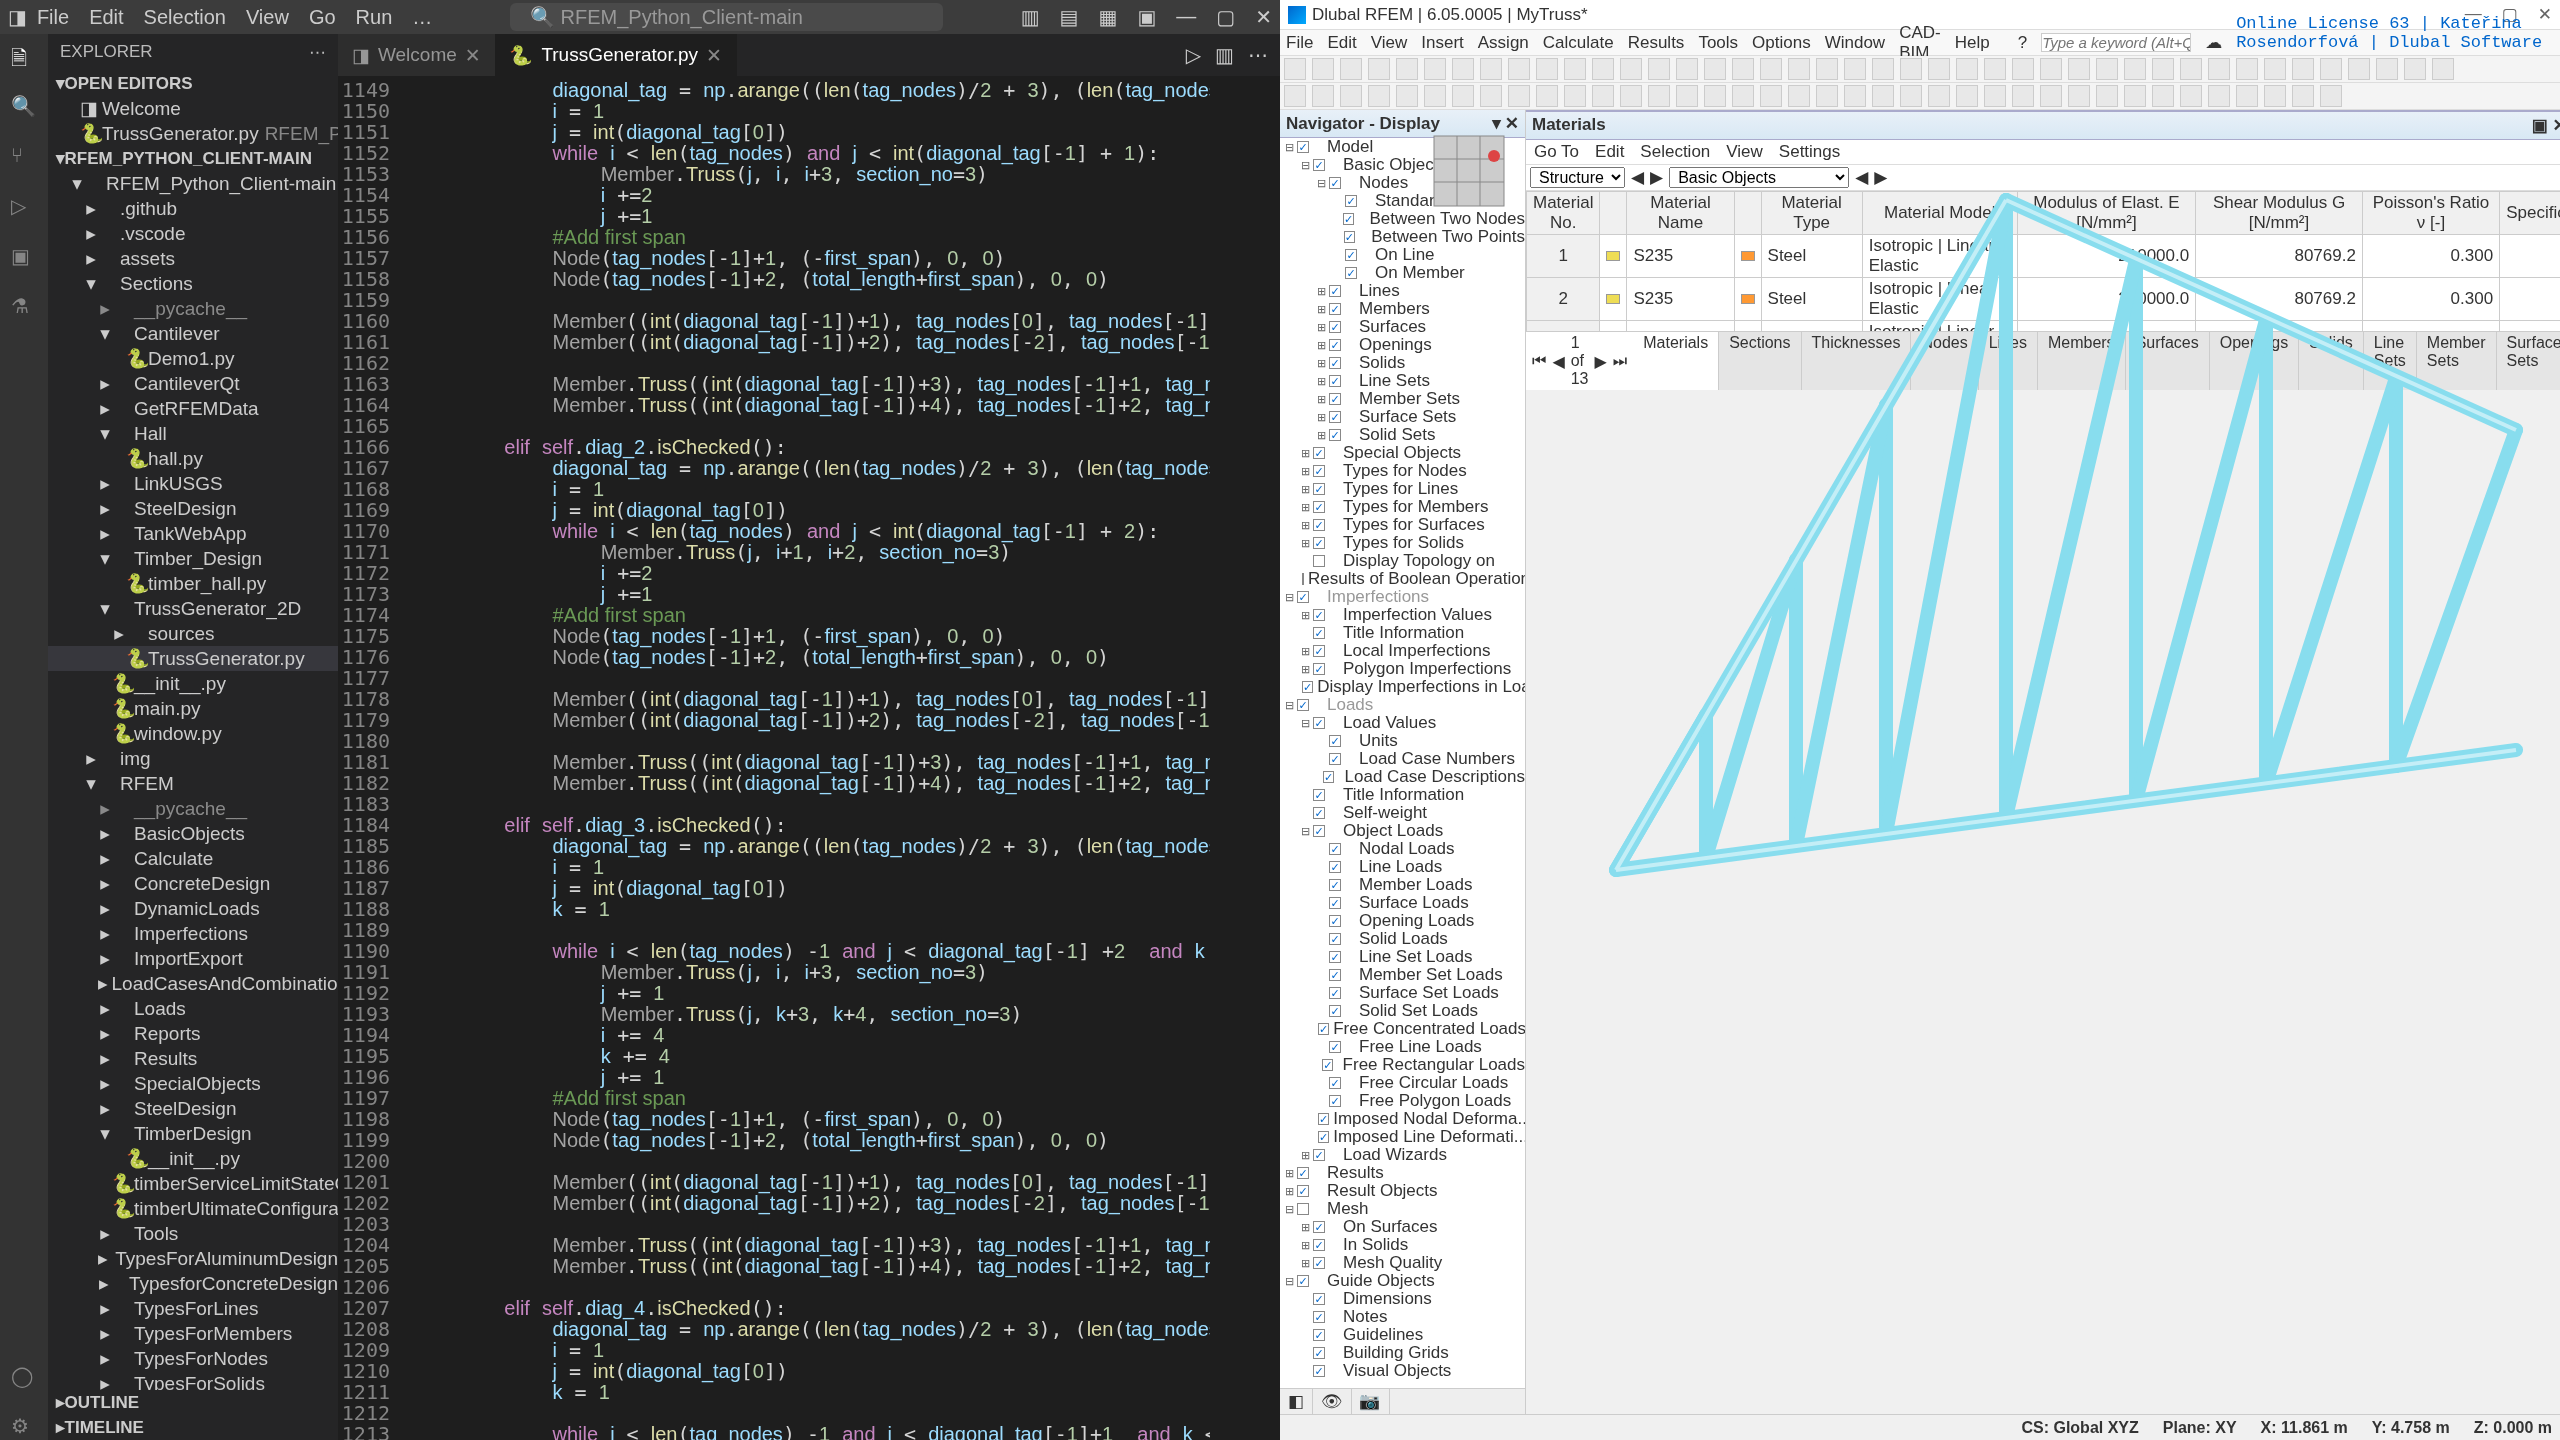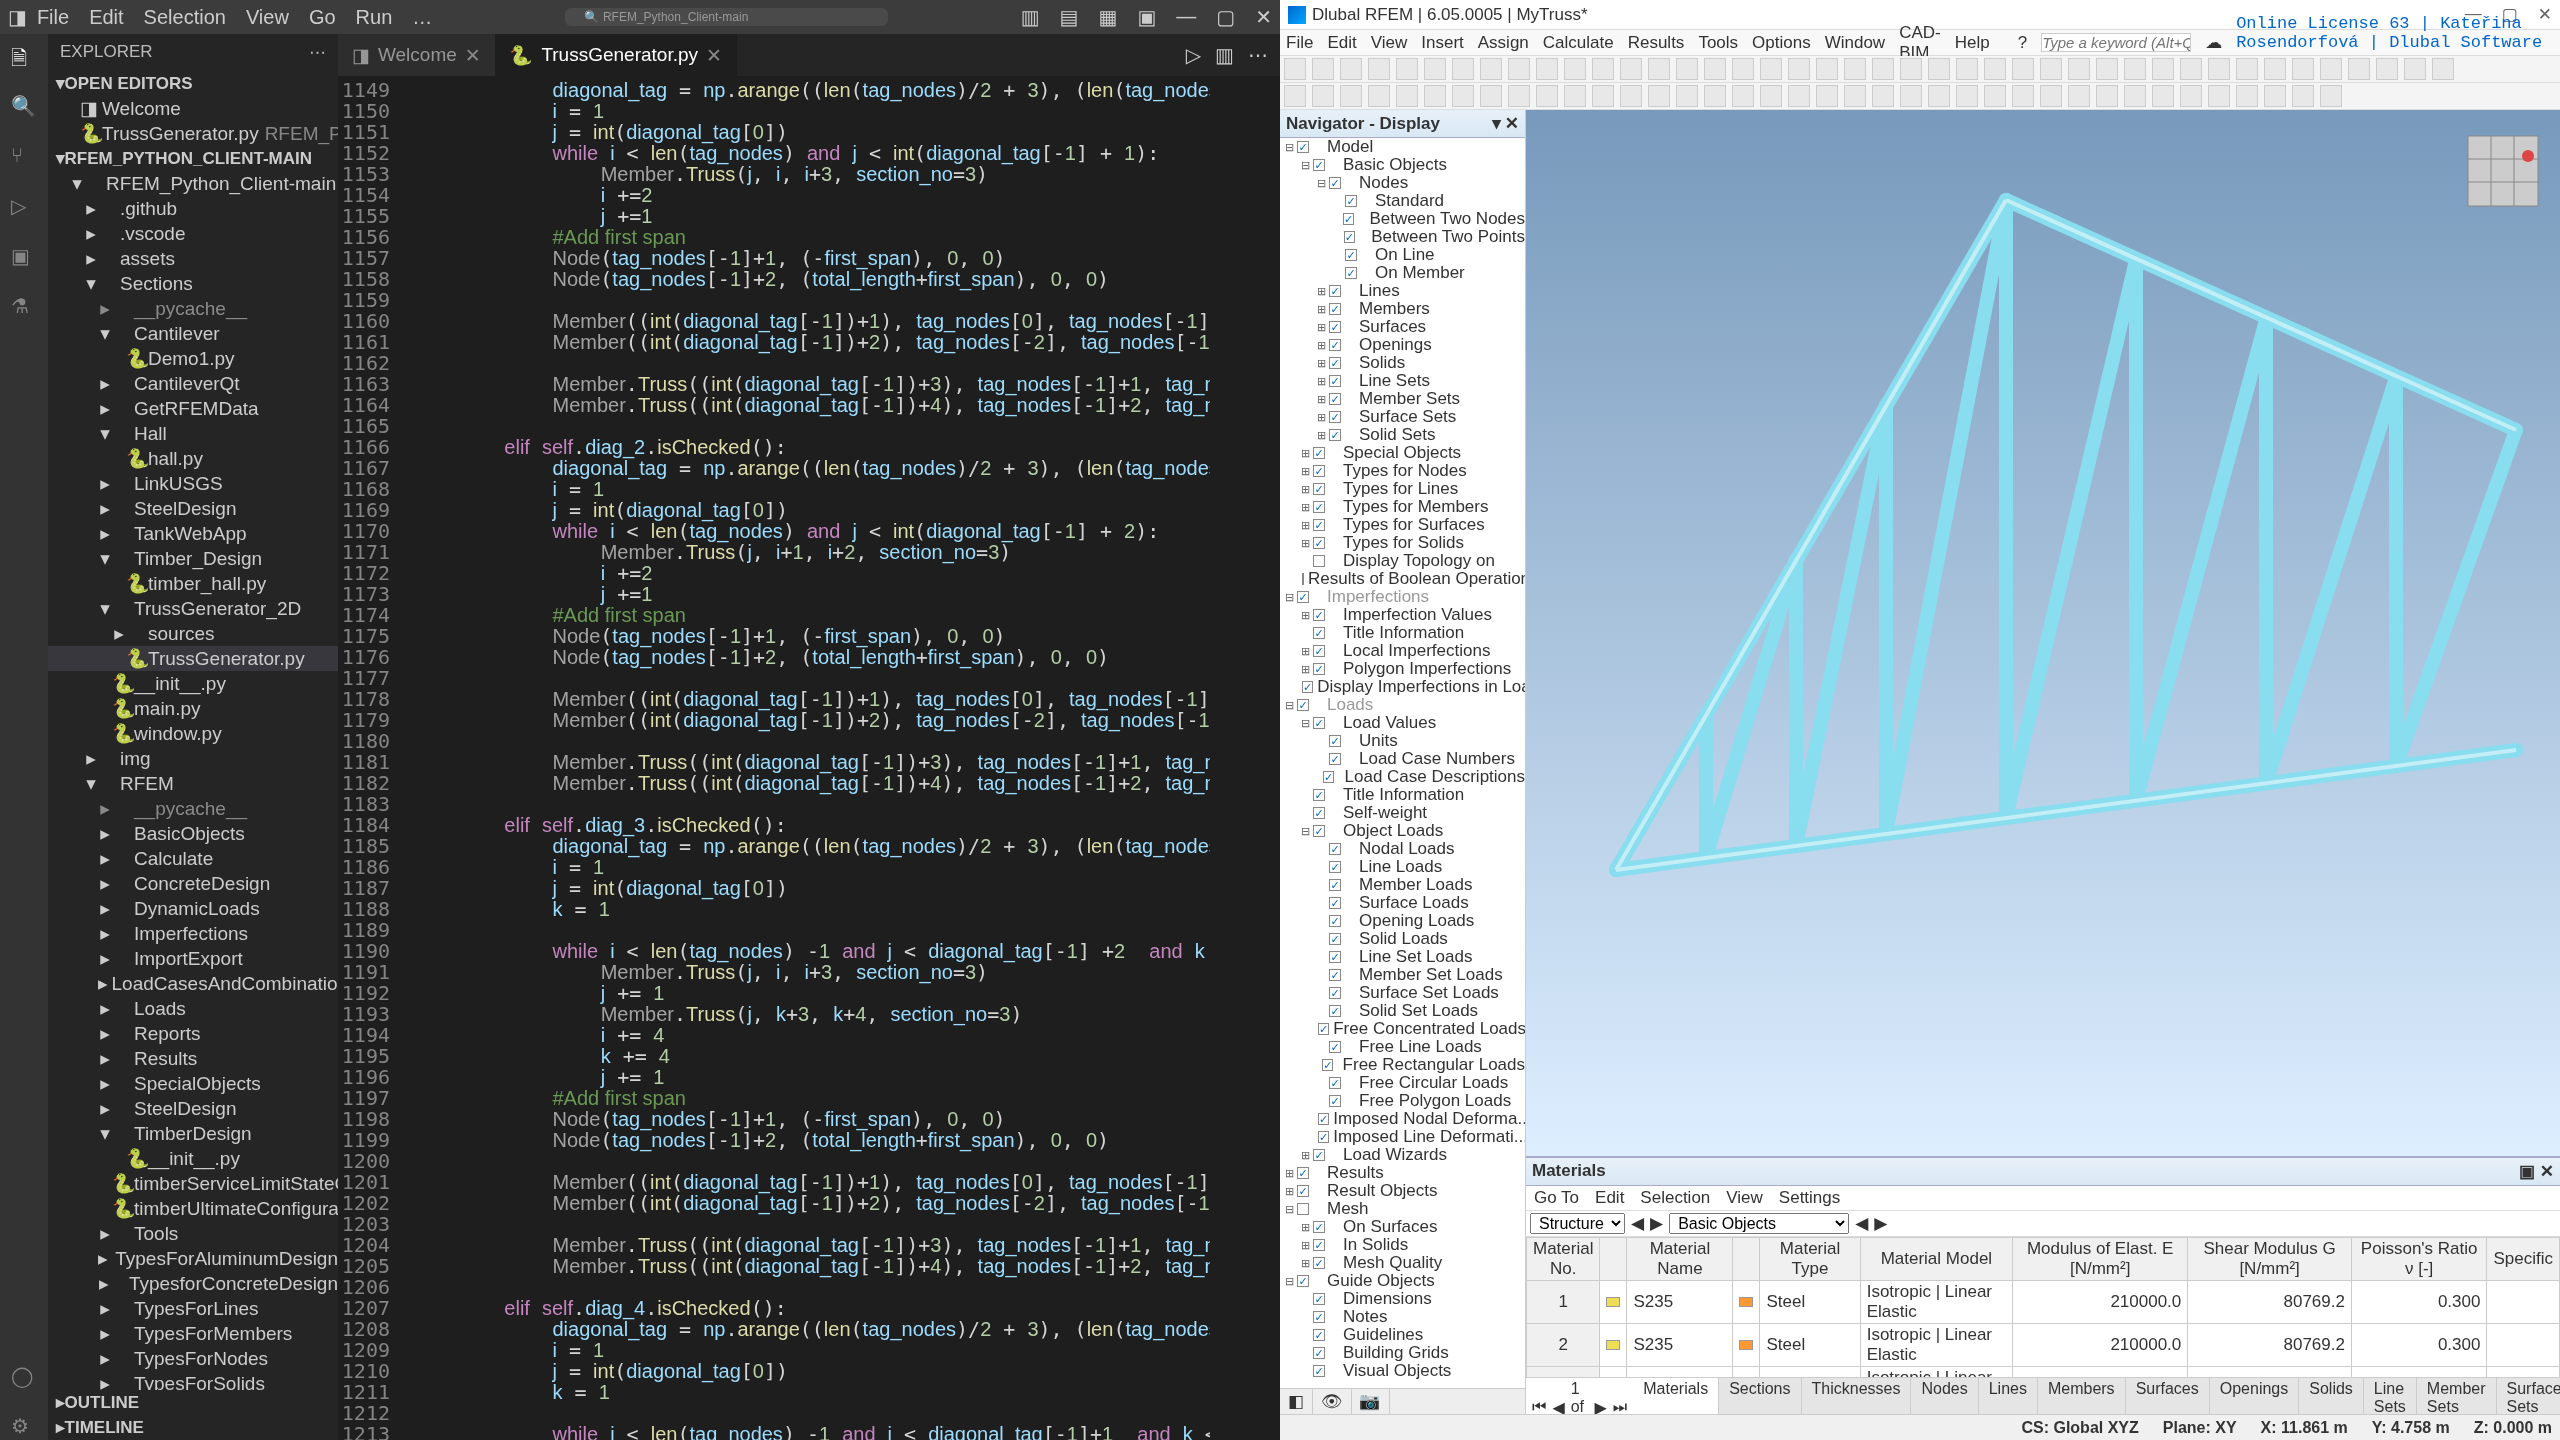--- a/index.html
+++ b/index.html
@@ -3,21 +3,21 @@
 <meta charset="utf-8">
 <style>
 * { margin: 0; padding: 0; box-sizing: border-box; font-family: 'Segoe UI', Arial, sans-serif; }
 body { width: 2560px; height: 1440px; display: flex; overflow: hidden; background: #1e1e1e; }
 
 
 .vscode { width: 1280px; height: 100%; display: flex; flex-direction: column; background: #252526; color: #cccccc; font-size: 20px; }
 .vs-title { height: 34px; background: #3c3c3c; display: flex; align-items: center; padding: 0 8px; font-size: 20px; color: #ccc; }
 .vs-title .menu { display: flex; gap: 20px; padding-left: 10px; }
 .vs-title .search { flex: 1; display: flex; justify-content: center; }
-.vs-title .sbox { background: #4a4a4a; border-radius: 6px; padding: 2px 140px 2px 20px; font-size: 12px; color: #999; }
+.vs-title .sbox { background: #4a4a4a; border-radius: 6px; padding: 2px 140px 2px 20px; font-size: 20px; color: #999; }
 .vs-title .wctrls { display: flex; gap: 20px; margin-left: auto; }
 .vs-body { flex: 1; display: flex; min-height: 0; }
 .actbar { width: 48px; background: #333333; display: flex; flex-direction: column; align-items: center; padding-top: 10px; gap: 24px; }
 .actbar .ic { width: 26px; height: 26px; color: #858585; }
 .actbar .ic.active { color: #fff; }
 .actbar .spacer { flex: 1; }
 .sidebar { width: 290px; background: #252526; display: flex; flex-direction: column; font-size: 19px; }
 .sb-head { padding: 8px 12px; display: flex; justify-content: space-between; text-transform: uppercase; font-size: 17px; color: #bbb; }
 .sb-sect { padding: 2px 8px; font-size: 17px; font-weight: bold; text-transform: uppercase; color: #ccc; display: flex; align-items: center; cursor: pointer; }
 .tree { flex: 1; overflow: auto; font-size: 19px; }
@@ -1102,21 +1102,21 @@
             <span class="nic"></span>
             <span>Visual Objects</span>
           </div>
         </div>
       <div class="nav-tabs">
         <span class="ntab">◧</span>
         <span class="ntab">👁</span>
         <span class="ntab">📷</span>
       </div>
     </div>
-    <div style="flex:1;display:flex;flex-direction:column;min-width:0">
+    <div style="flex:1;display:flex;flex-direction:row;min-width:0">
     <div class="viewport">
       <div class="vp-wrap short">
       <svg class="truss-svg" width="960" height="760" viewBox="0 0 960 760">
         <g stroke="#88ddee" stroke-width="14" fill="none" stroke-linecap="round">
 
           <line x1="40" y1="710" x2="940" y2="590"></line>
 
           <line x1="40" y1="710" x2="430" y2="40"></line>
           <line x1="430" y1="40" x2="940" y2="270"></line>
 

